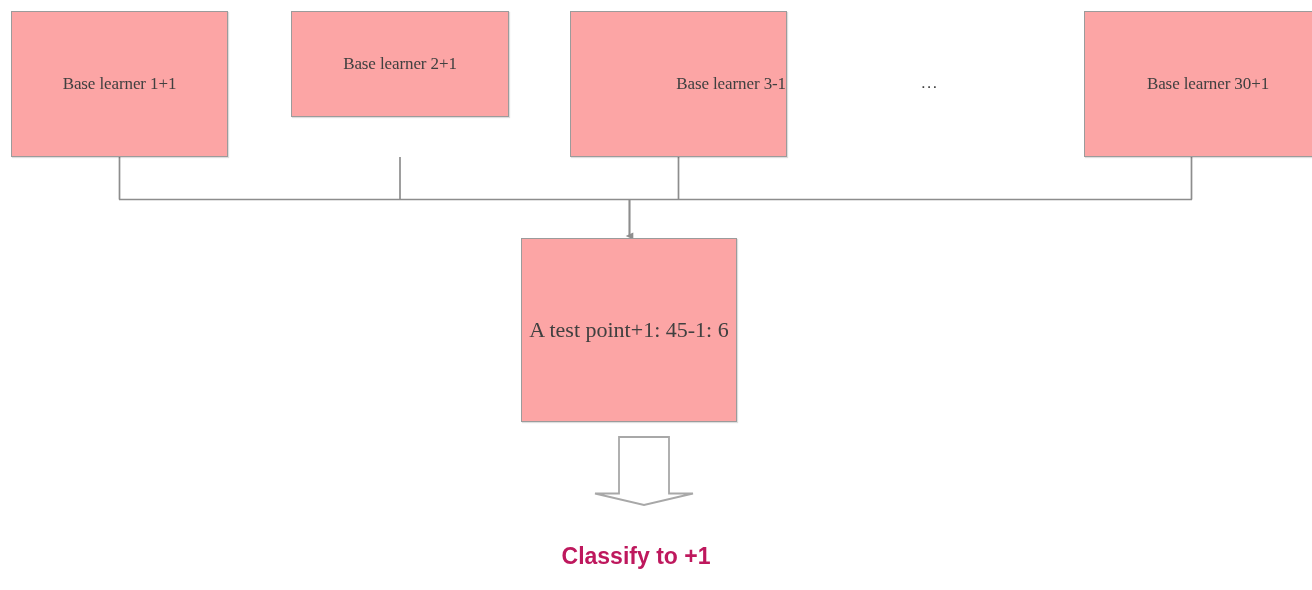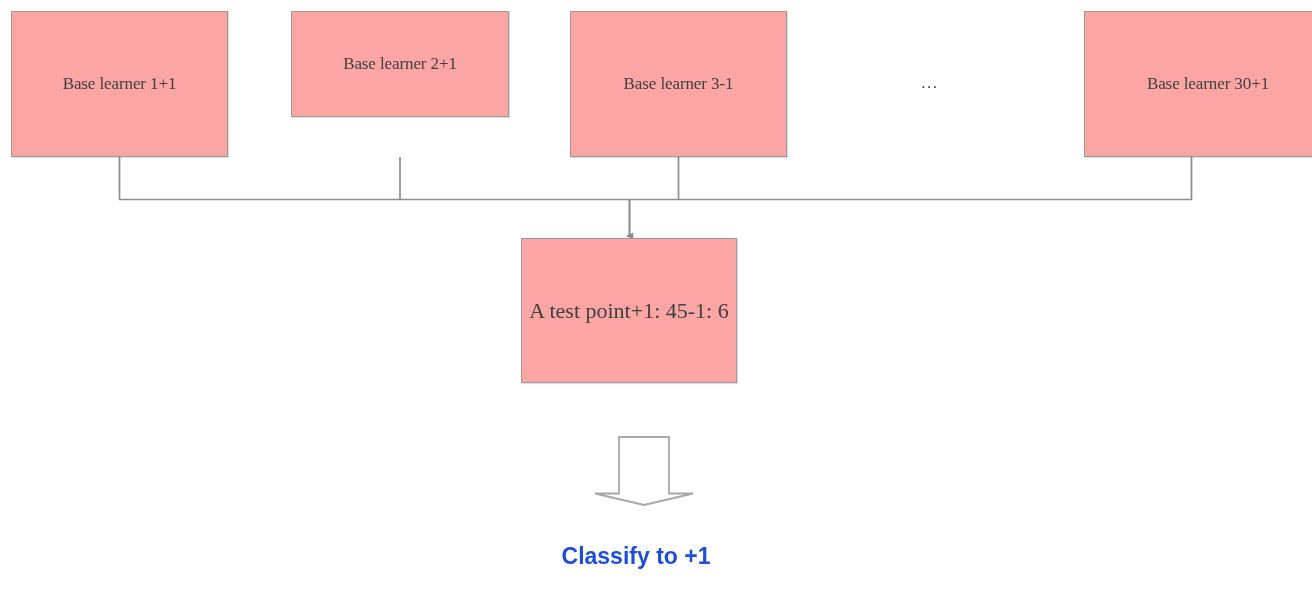--- a/index.html
+++ b/index.html
@@ -47,21 +47,21 @@
     position: absolute;
     font-size: 17px;
     color: #404040;
     line-height: 1;
     letter-spacing: 1px;
   }
   .classify-text {
     position: absolute;
     font-size: 23px;
     font-weight: bold;
-    color: #1d4ed8;
+    color: #be185d;
     white-space: nowrap;
     text-align: center;
   }
   svg.wires {
     position: absolute;
     left: 0;
     top: 0;
     width: 1312px;
     height: 590px;
     overflow: visible;
@@ -95,33 +95,33 @@
   <div class="node-box learner-box" style="left:11px; top:11px; width:217px; height:146px;">
     <div class="learner-label">Base learner 1</div>
     <div class="learner-vote">+1</div>
   </div>
 
   <div class="node-box learner-box" style="left:291px; top:11px; width:218px; height:106px;">
     <div class="learner-label">Base learner 2</div>
     <div class="learner-vote">+1</div>
   </div>
 
-  <div class="node-box learner-box" style="left:570px; top:11px; width:217px; height:146px;">
+  <div class="node-box learner-box" style="left:570px; top:11px; width:217px; height:146px;justify-content:flex-end;">
     <div class="learner-label">Base learner 3</div>
     <div class="learner-vote">-1</div>
   </div>
 
   <div class="ellipsis" style="left:921px; top:74px;">...</div>
 
   <div class="node-box learner-box" style="left:1084px; top:11px; width:248px; height:146px;">
     <div class="learner-label">Base learner 30</div>
     <div class="learner-vote">+1</div>
   </div>
 
-  <div class="node-box testpoint-box" style="left:521px; top:238px; width:216px; height:145px;">
+  <div class="node-box testpoint-box" style="left:521px; top:238px; width:216px; height:184px;">
     <div>A test point</div>
     <div>+1: 45</div>
     <div>-1: 6</div>
   </div>
 
   <div class="classify-text" style="left:436px; top:543px; width:400px;">Classify to +1</div>
 
 </div>
 
 </body></html>

